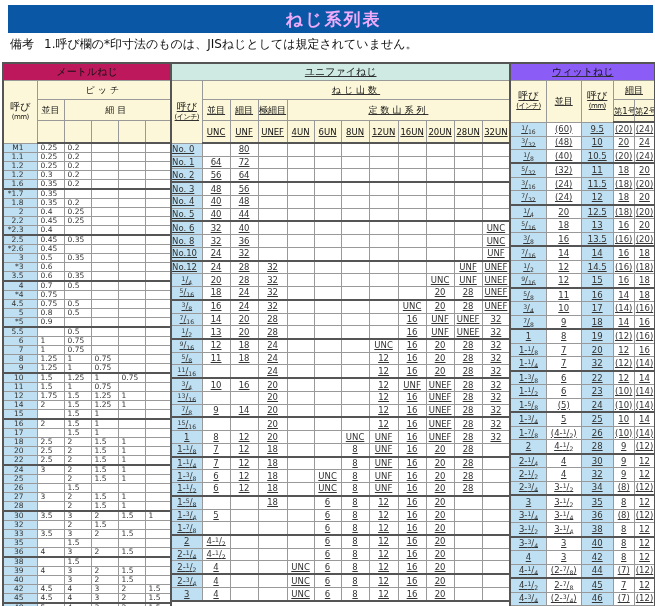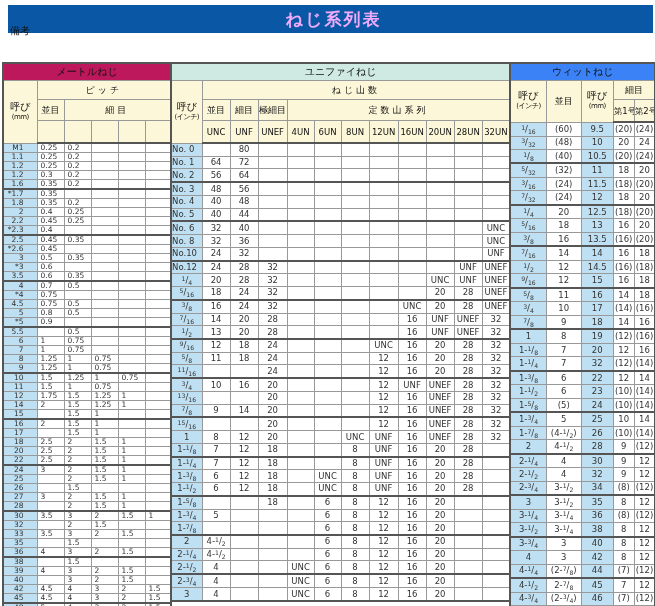--- a/index.html
+++ b/index.html
@@ -8,38 +8,38 @@
     font-family:"DejaVu Sans","Liberation Sans",sans-serif;
     position:relative;color:#333;
   }
   
   .title-bar{
     position:absolute;left:8px;top:5px;width:639px;height:28px;
     background:#0a57a6;color:#f0abfc;font-size:17px;font-weight:bold;
     display:flex;align-items:center;justify-content:center;letter-spacing:2px;padding-left:6px;
   }
   
-  .notes{position:absolute;left:10px;top:25px;display:flex;font-size:10px;color:#111;line-height:11px;}
+  .notes{position:absolute;left:10px;top:39px;display:flex;font-size:12px;color:#111;line-height:11px;}
   .notes .lbl{margin-right:10px;white-space:nowrap;}
   .notes .lines div{white-space:nowrap;}
   
   .tables{position:absolute;left:2px;top:62px;display:flex;align-items:flex-start;}
   table{border-collapse:collapse;table-layout:fixed;height:540px;border:2px solid #555;}
-  table+table{margin-left:-2px;}
+  table+table{margin-left:-2px;text-decoration:underline;}
   td,th{border:1px solid #999;padding:0;overflow:hidden;white-space:nowrap;
         font-weight:normal;text-align:center;vertical-align:middle;}
   thead th{background:#fcf7d8;color:#111;font-size:9px;line-height:10px;}
   thead tr.sec th{font-size:10px;height:16px;}
   thead tr.h2 th{height:18px;}
   thead tr.h3 th{height:20px;}
   thead tr.h4 th{height:21px;font-size:8.5px;}
   thead tr.h4 th,thead tr:last-child th{border-bottom:2px solid #555;}
   .t-metric thead tr.sec th{background:#be185d;}
   .t-unified thead tr.sec th{background:#cfeae2;}
-  .t-whit thead tr.sec th{background:#3b82f6;}
+  .t-whit thead tr.sec th{background:#8b5cf6;}
   .ls3{letter-spacing:3px;}
   .h-nom-sub{display:block;font-size:7px;letter-spacing:-0.5px;}
   .h-nom-top{display:block;font-size:10px;text-align:center;}
   
   tbody td{color:#333;background:#fff;}
   .t-metric tbody td{font-size:7.5px;line-height:8px;text-align:left;padding-left:3px;}
   .t-metric tbody td.nom{text-align:right;padding-right:13px;padding-left:0;}
   .t-unified tbody td{font-size:8.5px;line-height:9px;}
   .t-whit tbody td{font-size:8.5px;line-height:9px;}
   td.nom{background:#bfe0f2;}
@@ -50,20 +50,21 @@
   sup{vertical-align:0.35em;}
 </style>
 </head>
 <body>
 
 <div class="title-bar">ねじ系列表</div>
 
 <div class="notes">
   <div class="lbl">備考</div>
   <div class="lines">
+    <div>1.呼び欄の*印寸法のものは、JISねじとしては規定されていません。</div>
   </div>
 </div>
 
 <div class="tables">
 
   <table class="t-metric" style="width:170px;">
     <colgroup>
         <col style="width:34px">
         <col style="width:27px">
         <col style="width:27px">

